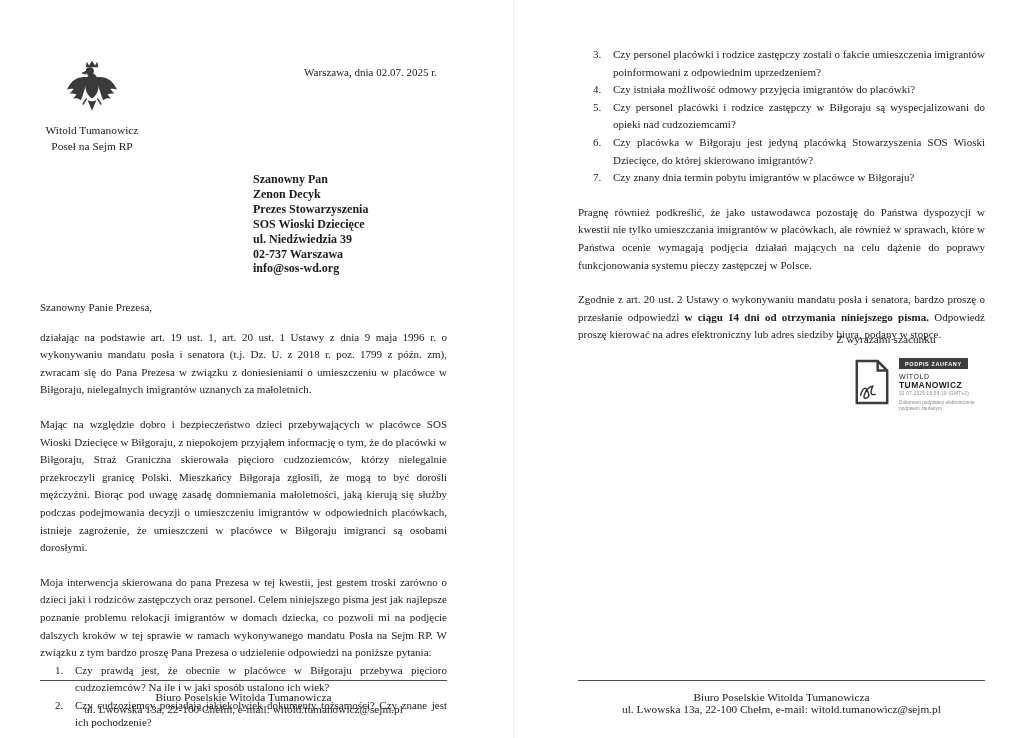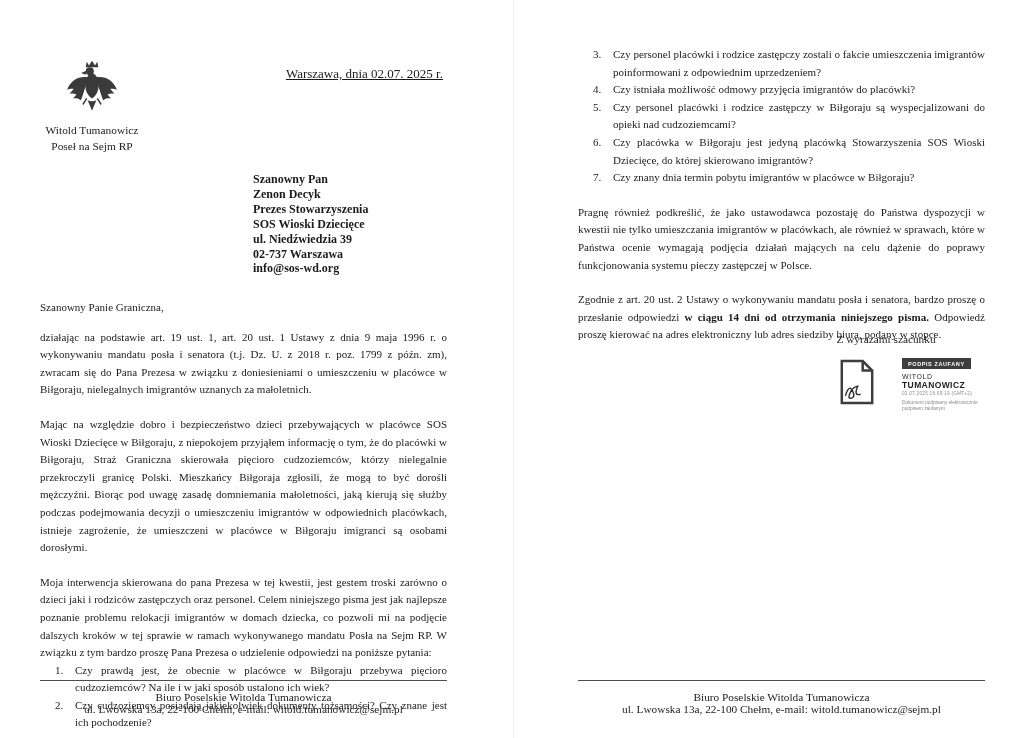--- a/index.html
+++ b/index.html
@@ -9,21 +9,21 @@
     overflow:hidden;
   }
   .page { position:absolute; top:0; height:738px; background:#ffffff; }
   .page-1 { left:0; width:513px; border-right:1px solid #f0f0f0; }
   .page-2 { left:514px; width:513px; }
 
   
   .sender-block { position:absolute; left:12px; top:58px; width:160px; text-align:center;
                   font-size:11.4px; line-height:16px; }
   .eagle-wrap { display:block; margin:0 auto 6px auto; width:56px; height:58px; }
-  .date-line { position:absolute; top:66px; right:70px; font-size:13px;text-decoration:underline; }
+  .date-line { position:absolute; top:66px; right:76px; font-size:11px; }
 
   .recipient { position:absolute; left:253px; top:172px; font-weight:bold;
                font-size:12px; line-height:14.9px; }
 
   
   .body1 { position:absolute; left:40px; right:66px; top:299px;
            font-size:11px; line-height:17.6px; }
   .body2 { position:absolute; left:64px; right:42px; top:46px;
            font-size:11px; line-height:17.6px; }
   .salutation { margin:0 0 12px 0; }
@@ -34,21 +34,21 @@
   .q-item { display:flex; }
   .q-num  { flex:0 0 20px; margin-left:15px; }
   .q-text { flex:1; text-align:justify; }
   .body2 .q-list { margin-bottom:17px; }
 
   .bold { font-weight:bold; }
 
   
   .closing { position:absolute; left:262px; top:333px; width:220px; text-align:center;
              font-size:11.3px; }
-  .stamp { position:absolute; left:324px; top:358px; display:flex; gap:26px;
+  .stamp { position:absolute; left:339px; top:358px; display:flex; gap:8px;
            align-items:flex-start; font-family:"Liberation Sans",sans-serif; }
   .stamp-doc { width:38px; height:48px; }
   .stamp-col { display:flex; flex-direction:column; }
   .stamp-badge { background:#3d3d3d; color:#ffffff; font-size:5.5px; font-weight:bold;
                  letter-spacing:0.6px; padding:2.5px 6px; width:max-content; }
   .stamp-first { font-size:7px; color:#2a2a2a; letter-spacing:0.6px; margin-top:4px; }
   .stamp-last  { font-size:8.5px; font-weight:bold; color:#1d1d1d; letter-spacing:0.4px; }
   .stamp-dt    { font-size:4.6px; color:#8a8a8a; margin-top:1px; letter-spacing:0.3px; }
   .stamp-note  { font-size:4.8px; color:#8a8a8a; margin-top:4px; line-height:6px; }
 
@@ -99,21 +99,21 @@
       <div>Szanowny Pan</div>
       <div>Zenon Decyk</div>
       <div>Prezes Stowarzyszenia</div>
       <div>SOS Wioski Dziecięce</div>
       <div>ul. Niedźwiedzia 39</div>
       <div>02-737 Warszawa</div>
       <div>info@sos-wd.org</div>
     </div>
 
     <div class="body1">
-      <p class="salutation">Szanowny Panie Graniczna,</p>
+      <p class="salutation">Szanowny Panie Prezesa,</p>
       <p class="para">działając na podstawie art. 19 ust. 1, art. 20 ust. 1 Ustawy z dnia 9 maja 1996 r. o wykonywaniu mandatu posła i senatora (t.j. Dz. U. z 2018 r. poz. 1799 z późn. zm), zwracam się do Pana Prezesa w związku z doniesieniami o umieszczeniu w placówce w Biłgoraju, nielegalnych imigrantów uznanych za małoletnich.</p>
       <p class="para">Mając na względzie dobro i bezpieczeństwo dzieci przebywających w placówce SOS Wioski Dziecięce w Biłgoraju, z niepokojem przyjąłem informację o tym, że do placówki w Biłgoraju, Straż Graniczna skierowała pięcioro cudzoziemców, którzy nielegalnie przekroczyli granicę Polski. Mieszkańcy Biłgoraja zgłosili, że mogą to być dorośli mężczyźni. Biorąc pod uwagę zasadę domniemania małoletności, jaką kierują się służby podczas podejmowania decyzji o umieszczeniu imigrantów w odpowiednich placówkach, istnieje zagrożenie, że umieszczeni w placówce w Biłgoraju imigranci są osobami dorosłymi.</p>
       <p class="para" style="margin-bottom:0;">Moja interwencja skierowana do pana Prezesa w tej kwestii, jest gestem troski zarówno o dzieci jaki i rodziców zastępczych oraz personel. Celem niniejszego pisma jest jak najlepsze poznanie problemu relokacji imigrantów w domach dziecka, co pozwoli mi na podjęcie dalszych kroków w tej sprawie w ramach wykonywanego mandatu Posła na Sejm RP. W związku z tym bardzo proszę Pana Prezesa o udzielenie odpowiedzi na poniższe pytania:</p>
       <ol class="q-list">
         <li class="q-item">
           <span class="q-num">1.</span>
           <span class="q-text">Czy prawdą jest, że obecnie w placówce w Biłgoraju przebywa pięcioro cudzoziemców? Na ile i w jaki sposób ustalono ich wiek?</span>
         </li>
         <li class="q-item">
           <span class="q-num">2.</span>

